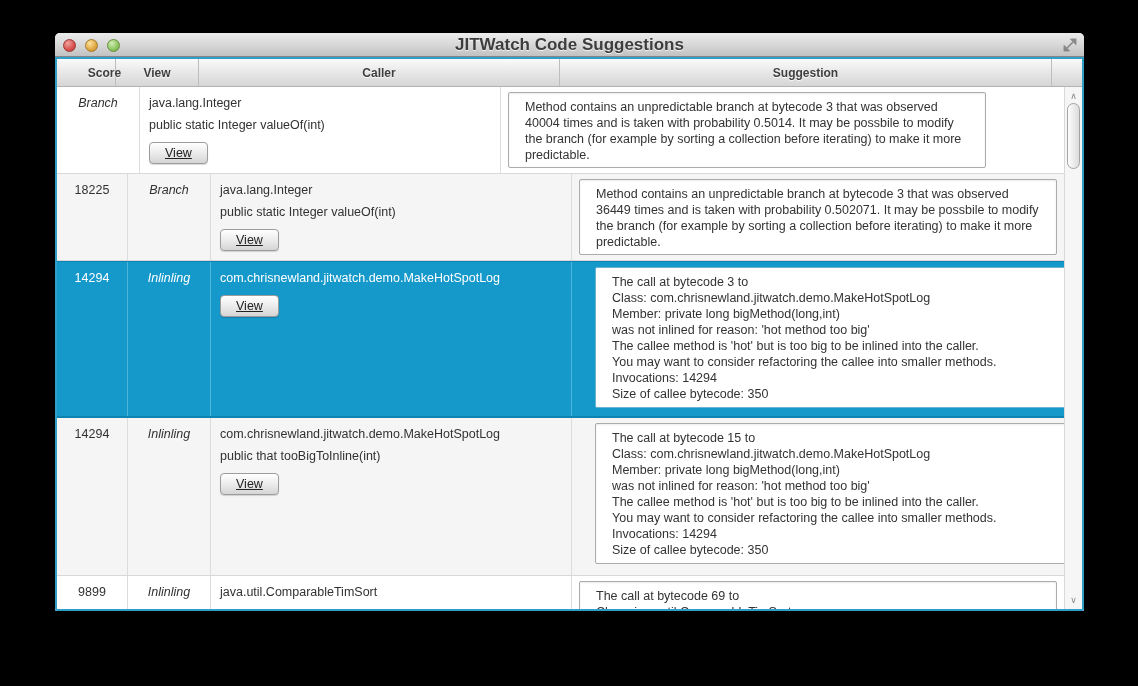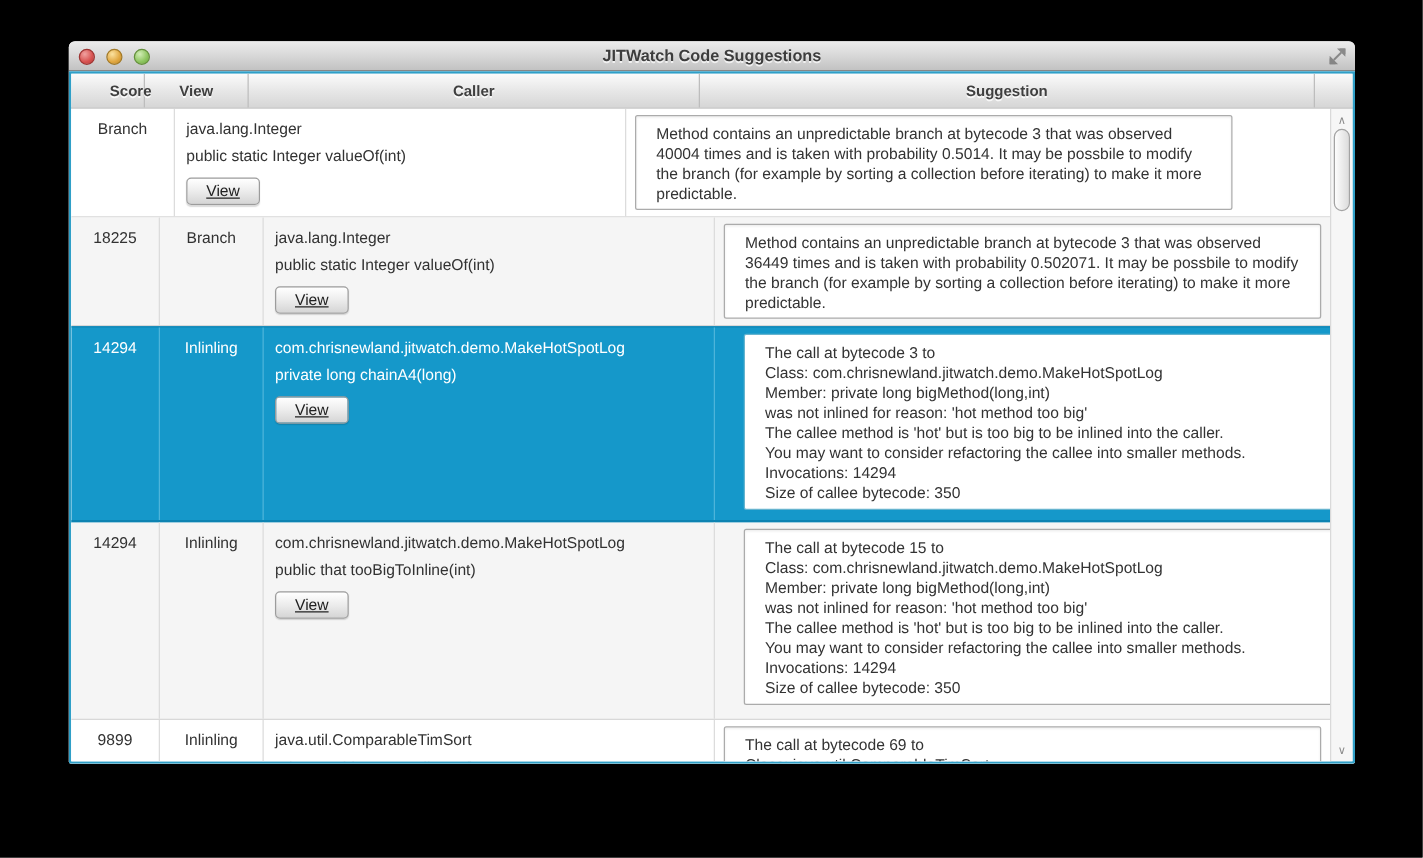--- a/index.html
+++ b/index.html
@@ -6,21 +6,21 @@
   html,body { width:1138px; height:686px; background:#000; overflow:hidden;
     font-family:"Liberation Sans", sans-serif; }
 
   .window { position:absolute; left:55px; top:33px; width:1029px; height:578px;
     border-radius:5px 5px 2px 2px; overflow:hidden; background:#fff;
     box-shadow:0 10px 30px rgba(0,0,0,.6); }
 
   .titlebar { height:24px; background:linear-gradient(#ececec,#d6d6d6 55%,#c2c2c2);
     border-bottom:1px solid #868686; position:relative;
     display:flex; align-items:center; justify-content:center; }
-  .title { font-size:13px; font-weight:600; color:#3d3d3d; text-shadow:0 1px 0 rgba(255,255,255,.7); }
+  .title { font-size:17px; font-weight:600; color:#3d3d3d; text-shadow:0 1px 0 rgba(255,255,255,.7); }
   .lights { position:absolute; left:8px; top:0; height:24px; display:flex; align-items:center; gap:9px; }
   .light { width:13px; height:13px; border-radius:50%; }
   .light.red    { background:radial-gradient(circle at 35% 30%, #f0a2a0, #d7514f 60%, #b63c3a); border:1px solid #9e3533; }
   .light.yellow { background:radial-gradient(circle at 35% 30%, #fbe2a0, #e0a63f 60%, #bd8a2e); border:1px solid #a27a28; }
   .light.green  { background:radial-gradient(circle at 35% 30%, #d2edb6, #8cc45e 60%, #6da43f); border:1px solid #648f3c; }
   .resize-glyph { position:absolute; right:7px; top:5px; width:14px; height:14px; opacity:.75; }
 
   .table-wrap { position:absolute; top:24px; left:0; right:0; bottom:0;
     border:2px solid #2f9fc7; background:#fff; }
 
@@ -33,21 +33,21 @@
   .th:last-child { border-right:none; }
   .col-score{width:59px;padding-left:37px;} .col-type{width:83px;} .col-caller{width:361px;}
   .col-sugg{width:492px;} .col-sb{width:18px;}
 
   .tbody { position:absolute; top:28px; left:0; width:1007px; bottom:0; overflow:hidden; background:#fff; }
   .row { display:flex; width:100%; border-bottom:1px solid #d8d8d8; background:#fff; }
   .row.alt { background:#f5f5f5; }
   .row.h-sm { height:87px; } .row.h-lg { height:157px; } .row.h-lg2 { height:158px; } .row.h-cut { height:200px; }
   .cell { border-right:1px solid #dcdcdc; height:100%; padding-top:9px; font-size:12.5px; color:#323232; }
   .cell.score { width:71px; text-align:center; }
-  .cell.type  { width:83px; text-align:center; }
+  .cell.type  { width:83px; text-align:center;font-style:italic; }
   .cell.caller{ width:361px; padding-left:9px; padding-right:8px; }
   .cell.sugg  { width:492px; border-right:none; padding:5px 7px; }
   .caller .line { margin-bottom:7px; line-height:15px; }
   .view-btn { margin-top:2px; font-size:12.5px; color:#222; padding:3px 15px;
     background:linear-gradient(#ffffff,#ececec 50%,#d5d5d5); border:1px solid #9c9c9c;
     border-radius:4px; box-shadow:0 1px 1px rgba(0,0,0,.15); cursor:default;
     font-family:"Liberation Sans", sans-serif;text-decoration:underline; }
   .sugg-box { width:100%; background:#fff; border:1px solid #ababab; border-radius:2px;
     padding:6px 16px; font-size:12.5px; line-height:16px; color:#333;
     white-space:pre-line; overflow:hidden; box-shadow:inset 0 1px 2px rgba(0,0,0,.08); }
@@ -121,21 +121,20 @@
     </div>
     <div class="cell sugg">
       <div class="sugg-box">Method contains an unpredictable branch at bytecode 3 that was observed 36449 times and is taken with probability 0.502071. It may be possbile to modify the branch (for example by sorting a collection before iterating) to make it more predictable.</div>
     </div>
   </div>
         <div class="row h-lg selected">
     <div class="cell score">14294</div>
     <div class="cell type">Inlinling</div>
     <div class="cell caller">
       <div class="line">com.chrisnewland.jitwatch.demo.MakeHotSpotLog</div>
-      <div class="line">private long chainA4(long)</div>
       <button class="view-btn">View</button>
     </div>
     <div class="cell sugg">
       <div class="sugg-box">The call at bytecode 3 to
 Class: com.chrisnewland.jitwatch.demo.MakeHotSpotLog
 Member: private long bigMethod(long,int)
 was not inlined for reason: 'hot method too big'
 The callee method is 'hot' but is too big to be inlined into the caller.
 You may want to consider refactoring the callee into smaller methods.
 Invocations: 14294

